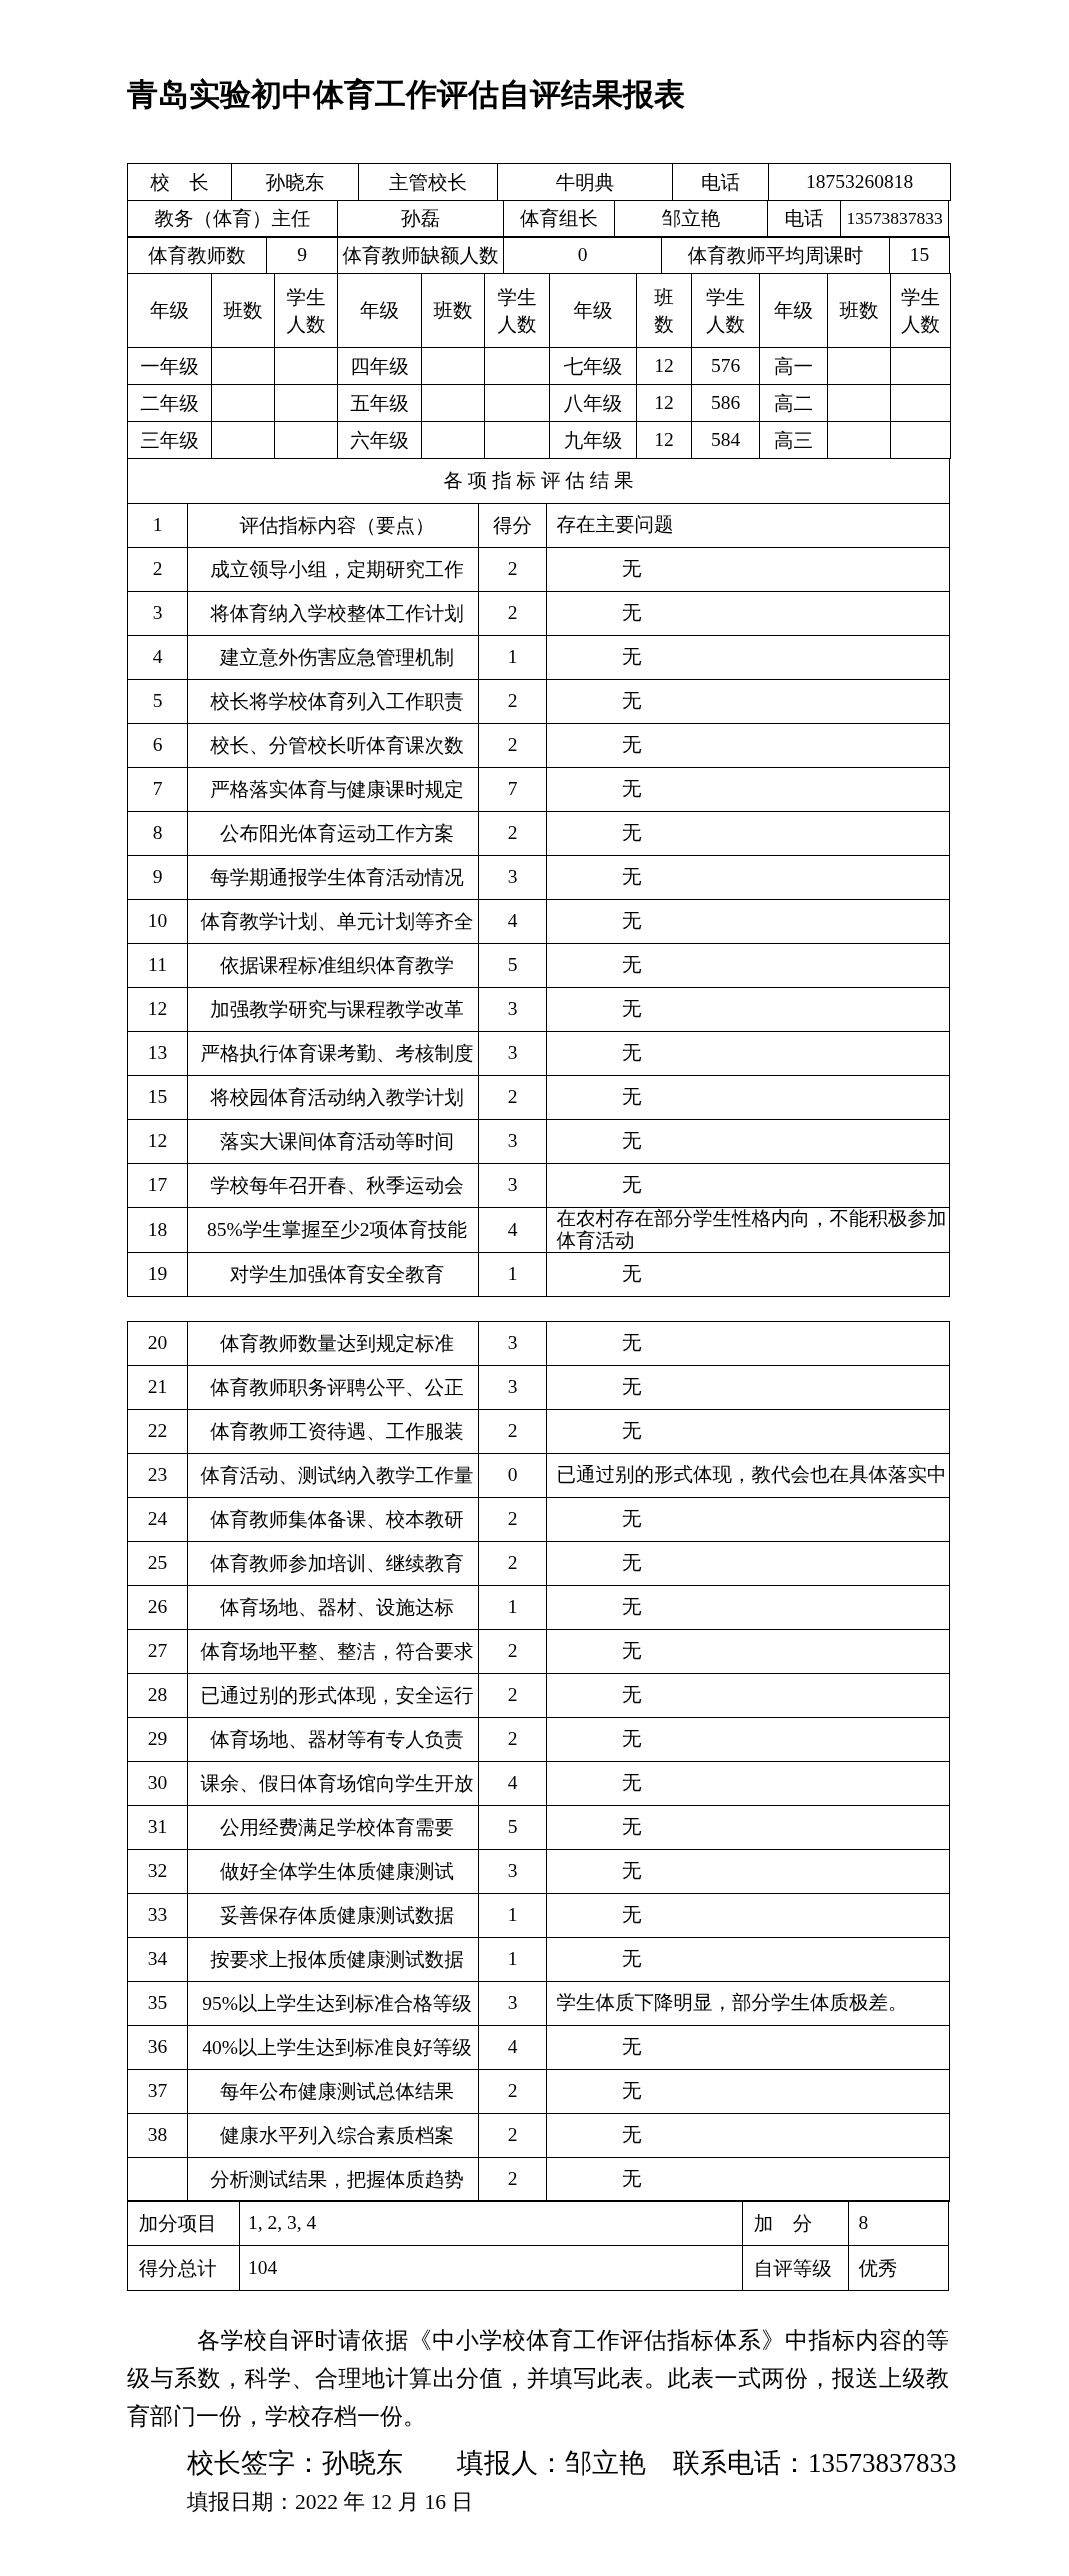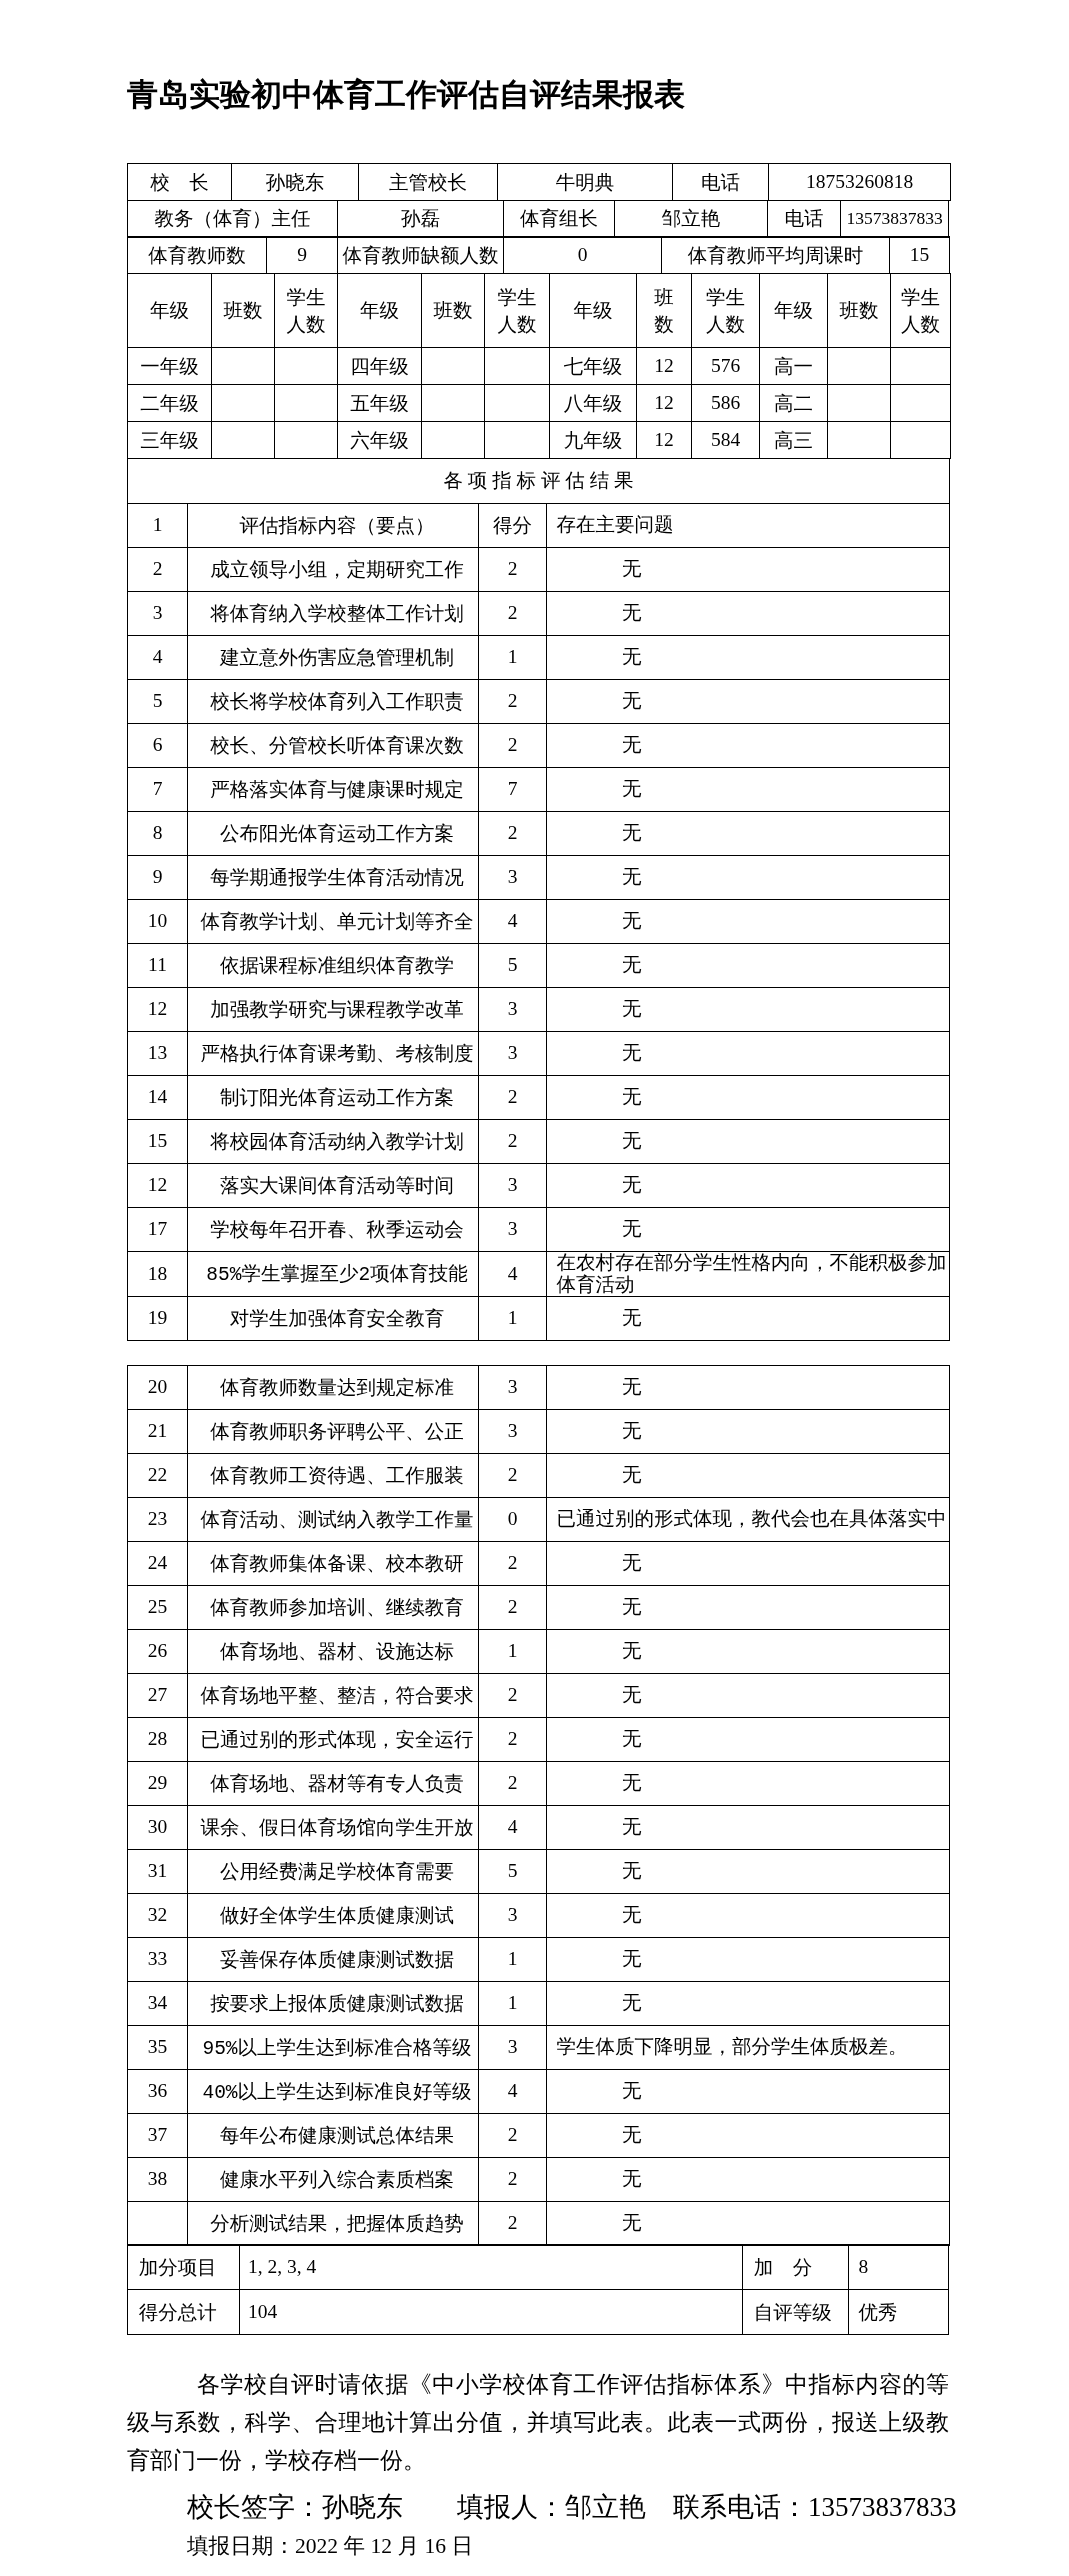--- a/index.html
+++ b/index.html
@@ -24,21 +24,21 @@
     word-break:break-all;
   }
   table.stack{margin-top:-1.3px;}
   .r-info td{height:36px;}
   .r-ghead td{height:73px;line-height:27px;}
   .r-grow td{height:36px;}
   .r-label td{height:44px;text-align:left;padding-left:12px;}
   .r-ind td{height:43px;}
   .w2{display:inline-block;width:42px;line-height:27px;}
   .w1{display:inline-block;width:21.6px;line-height:27px;}
-  .c-content{text-align:left;padding-left:8px !important;font-family:Liberation Mono, monospace;}
+  .c-content{text-align:left;padding-left:8px !important;}
   .c-problem{text-align:left !important;padding-left:9.4px !important;line-height:22px;}
   .c-problem.none-val{padding-left:75px !important;}
   .r-sum td{height:44px;}
   .b-label{text-align:left !important;padding-left:10.8px !important;}
   .b-value{text-align:left !important;padding-left:8px !important;}
   .b-value2{text-align:left !important;padding-left:9.4px !important;}
   .phone2{font-size:17.5px !important;}
   .gap-before{margin-top:24px;padding-left:39px;}
   .note{
     width:822px;margin:31px 0 0 127px;
@@ -289,26 +289,20 @@
         <td>3</td>
         <td class="c-problem none-val">无</td>
       </tr>
         <tr class="r-ind">
         <td>13</td>
         <td class="c-content">严格执行体育课考勤、考核制度</td>
         <td>3</td>
         <td class="c-problem none-val">无</td>
       </tr>
         <tr class="r-ind">
-        <td>14</td>
-        <td class="c-content">制订阳光体育运动工作方案</td>
-        <td>2</td>
-        <td class="c-problem none-val">无</td>
-      </tr>
-        <tr class="r-ind">
         <td>15</td>
         <td class="c-content">将校园体育活动纳入教学计划</td>
         <td>2</td>
         <td class="c-problem none-val">无</td>
       </tr>
         <tr class="r-ind">
         <td>12</td>
         <td class="c-content">落实大课间体育活动等时间</td>
         <td>3</td>
         <td class="c-problem none-val">无</td>

